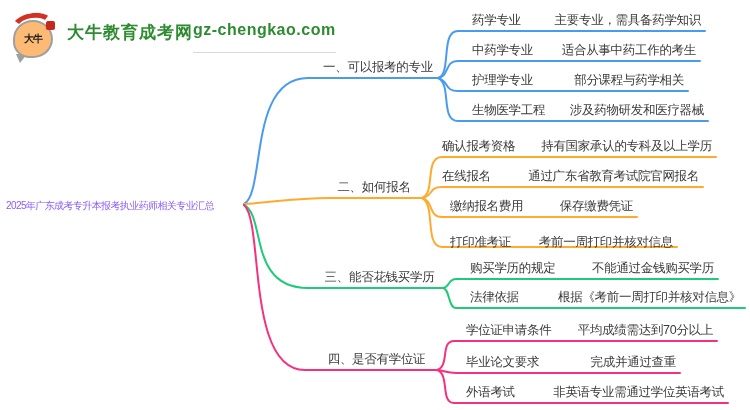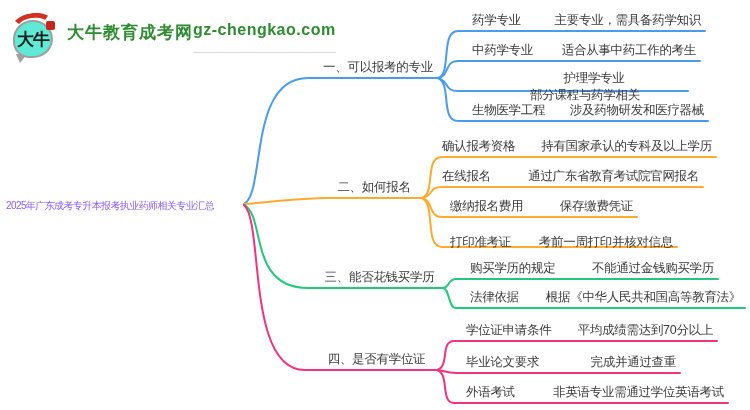--- a/index.html
+++ b/index.html
@@ -10,23 +10,23 @@
   }
   .stage { position:absolute; inset:0; width:750px; height:410px; }
   svg.wires { position:absolute; left:0; top:0; }
   svg.wires path { fill:none; stroke-width:2; stroke-linecap:round; stroke-linejoin:round; }
 
   
   .logo { position:absolute; left:10px; top:12px; display:flex; align-items:center; gap:9px; }
   .logo-icon { position:relative; width:48px; height:50px; }
   .logo-bubble {
     position:absolute; left:3px; top:8px; width:40px; height:38px;
-    background:#5eead4; border:2px solid #9f9f9f; border-radius:50% 50% 50% 42%;
+    background:#fdba74; border:2px solid #9f9f9f; border-radius:50% 50% 50% 42%;
     display:flex; align-items:center; justify-content:center;
-    font-family:"Liberation Serif", serif; font-weight:bold; font-size:17px; color:#1c1c1c;
+    font-family:"Liberation Serif", serif; font-weight:bold; font-size:10px; color:#1c1c1c;
     letter-spacing:-1px;
   }
   .logo-tail {
     position:absolute; left:6px; top:42px; width:0; height:0;
     border-left:4px solid transparent; border-right:7px solid transparent;
     border-top:9px solid #9f9f9f;
   }
   .logo-arc {
     position:absolute; left:1px; top:1px; width:44px; height:30px;
     border:5px solid transparent; border-top-color:#d23224; border-radius:50%;
@@ -109,21 +109,21 @@
   <div class="branch-label" style="left:316px; top:350px; width:121px;">四、是否有学位证</div>
 
   <div class="row" style="left:458px; top:40px;  width:242px;">
     <span class="lbl">中药学专业</span>
     <span class="val">适合从事中药工作的考生</span>
   </div>
   <div class="row" style="left:458px; top:10px;  width:247px;">
     <span class="lbl">药学专业</span>
     <span class="val">主要专业，需具备药学知识</span>
   </div>
-  <div class="row" style="left:472px; top:70px;  width:230px;flex-direction:column;">
+  <div class="row" style="left:458px; top:70px;  width:230px;">
     <span class="lbl">护理学专业</span>
     <span class="val">部分课程与药学相关</span>
   </div>
   <div class="row" style="left:458px; top:100px; width:250px;">
     <span class="lbl">生物医学工程</span>
     <span class="val">涉及药物研发和医疗器械</span>
   </div>
 
   <div class="row" style="left:428px; top:136px; width:288px;">
     <span class="lbl">确认报考资格</span>
@@ -141,21 +141,21 @@
     <span class="lbl">打印准考证</span>
     <span class="val">考前一周打印并核对信息</span>
   </div>
 
   <div class="row" style="left:456px; top:258px; width:262px;">
     <span class="lbl">购买学历的规定</span>
     <span class="val">不能通过金钱购买学历</span>
   </div>
   <div class="row" style="left:456px; top:287px; width:289px;">
     <span class="lbl">法律依据</span>
-    <span class="val">根据《中华人民共和国高等教育法》</span>
+    <span class="val">根据《考前一周打印并核对信息》</span>
   </div>
 
   <div class="row" style="left:452px; top:320px; width:265px;">
     <span class="lbl">学位证申请条件</span>
     <span class="val">平均成绩需达到70分以上</span>
   </div>
   <div class="row" style="left:452px; top:352px; width:228px;">
     <span class="lbl">毕业论文要求</span>
     <span class="val">完成并通过查重</span>
   </div>

